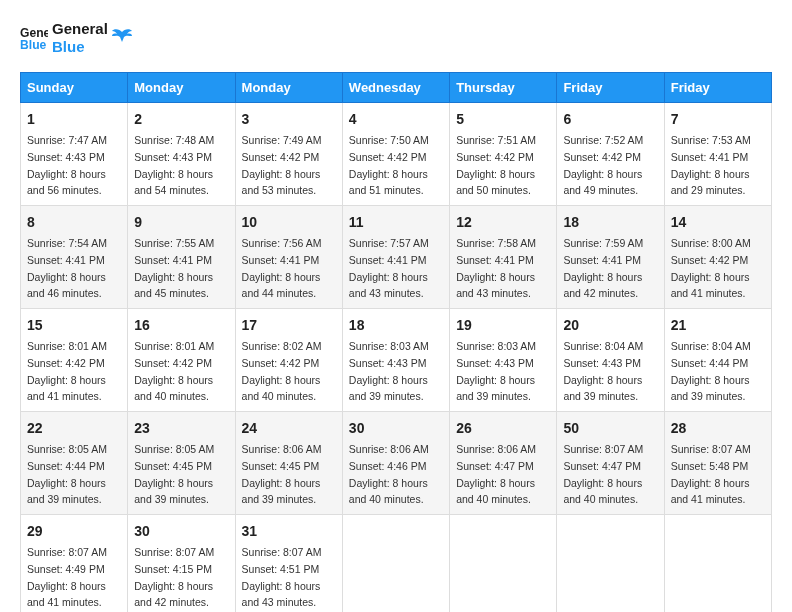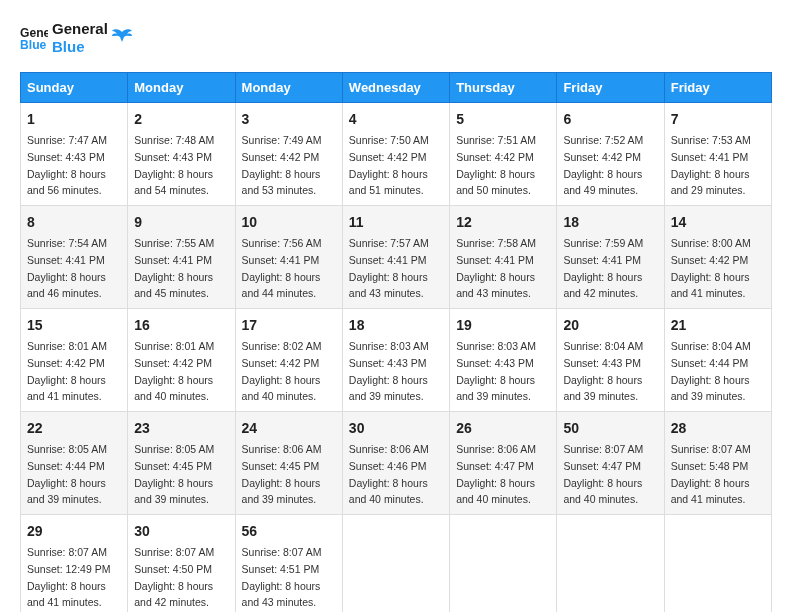--- a/index.html
+++ b/index.html
@@ -137,22 +137,22 @@
       <tr>
         <td><span class="day-num">22</span><span class="day-info">Sunrise: 8:05 AM</span><br><span class="day-info">Sunset: 4:44 PM</span><br><span class="day-info">Daylight: 8 hours and 39 minutes.</span></td>
         <td><span class="day-num">23</span><span class="day-info">Sunrise: 8:05 AM</span><br><span class="day-info">Sunset: 4:45 PM</span><br><span class="day-info">Daylight: 8 hours and 39 minutes.</span></td>
         <td><span class="day-num">24</span><span class="day-info">Sunrise: 8:06 AM</span><br><span class="day-info">Sunset: 4:45 PM</span><br><span class="day-info">Daylight: 8 hours and 39 minutes.</span></td>
         <td><span class="day-num">30</span><span class="day-info">Sunrise: 8:06 AM</span><br><span class="day-info">Sunset: 4:46 PM</span><br><span class="day-info">Daylight: 8 hours and 40 minutes.</span></td>
         <td><span class="day-num">26</span><span class="day-info">Sunrise: 8:06 AM</span><br><span class="day-info">Sunset: 4:47 PM</span><br><span class="day-info">Daylight: 8 hours and 40 minutes.</span></td>
         <td><span class="day-num">50</span><span class="day-info">Sunrise: 8:07 AM</span><br><span class="day-info">Sunset: 4:47 PM</span><br><span class="day-info">Daylight: 8 hours and 40 minutes.</span></td>
         <td><span class="day-num">28</span><span class="day-info">Sunrise: 8:07 AM</span><br><span class="day-info">Sunset: 5:48 PM</span><br><span class="day-info">Daylight: 8 hours and 41 minutes.</span></td>
       </tr>
       <tr>
-        <td><span class="day-num">29</span><span class="day-info">Sunrise: 8:07 AM</span><br><span class="day-info">Sunset: 12:49 PM</span><br><span class="day-info">Daylight: 8 hours and 41 minutes.</span></td>
-        <td><span class="day-num">30</span><span class="day-info">Sunrise: 8:07 AM</span><br><span class="day-info">Sunset: 4:50 PM</span><br><span class="day-info">Daylight: 8 hours and 42 minutes.</span></td>
-        <td><span class="day-num">56</span><span class="day-info">Sunrise: 8:07 AM</span><br><span class="day-info">Sunset: 4:51 PM</span><br><span class="day-info">Daylight: 8 hours and 43 minutes.</span></td>
+        <td><span class="day-num">29</span><span class="day-info">Sunrise: 8:07 AM</span><br><span class="day-info">Sunset: 4:49 PM</span><br><span class="day-info">Daylight: 8 hours and 41 minutes.</span></td>
+        <td><span class="day-num">30</span><span class="day-info">Sunrise: 8:07 AM</span><br><span class="day-info">Sunset: 4:15 PM</span><br><span class="day-info">Daylight: 8 hours and 42 minutes.</span></td>
+        <td><span class="day-num">31</span><span class="day-info">Sunrise: 8:07 AM</span><br><span class="day-info">Sunset: 4:51 PM</span><br><span class="day-info">Daylight: 8 hours and 43 minutes.</span></td>
         <td></td>
         <td></td>
         <td></td>
         <td></td>
       </tr>
     </tbody>
 </table>
 
 </body></html>

